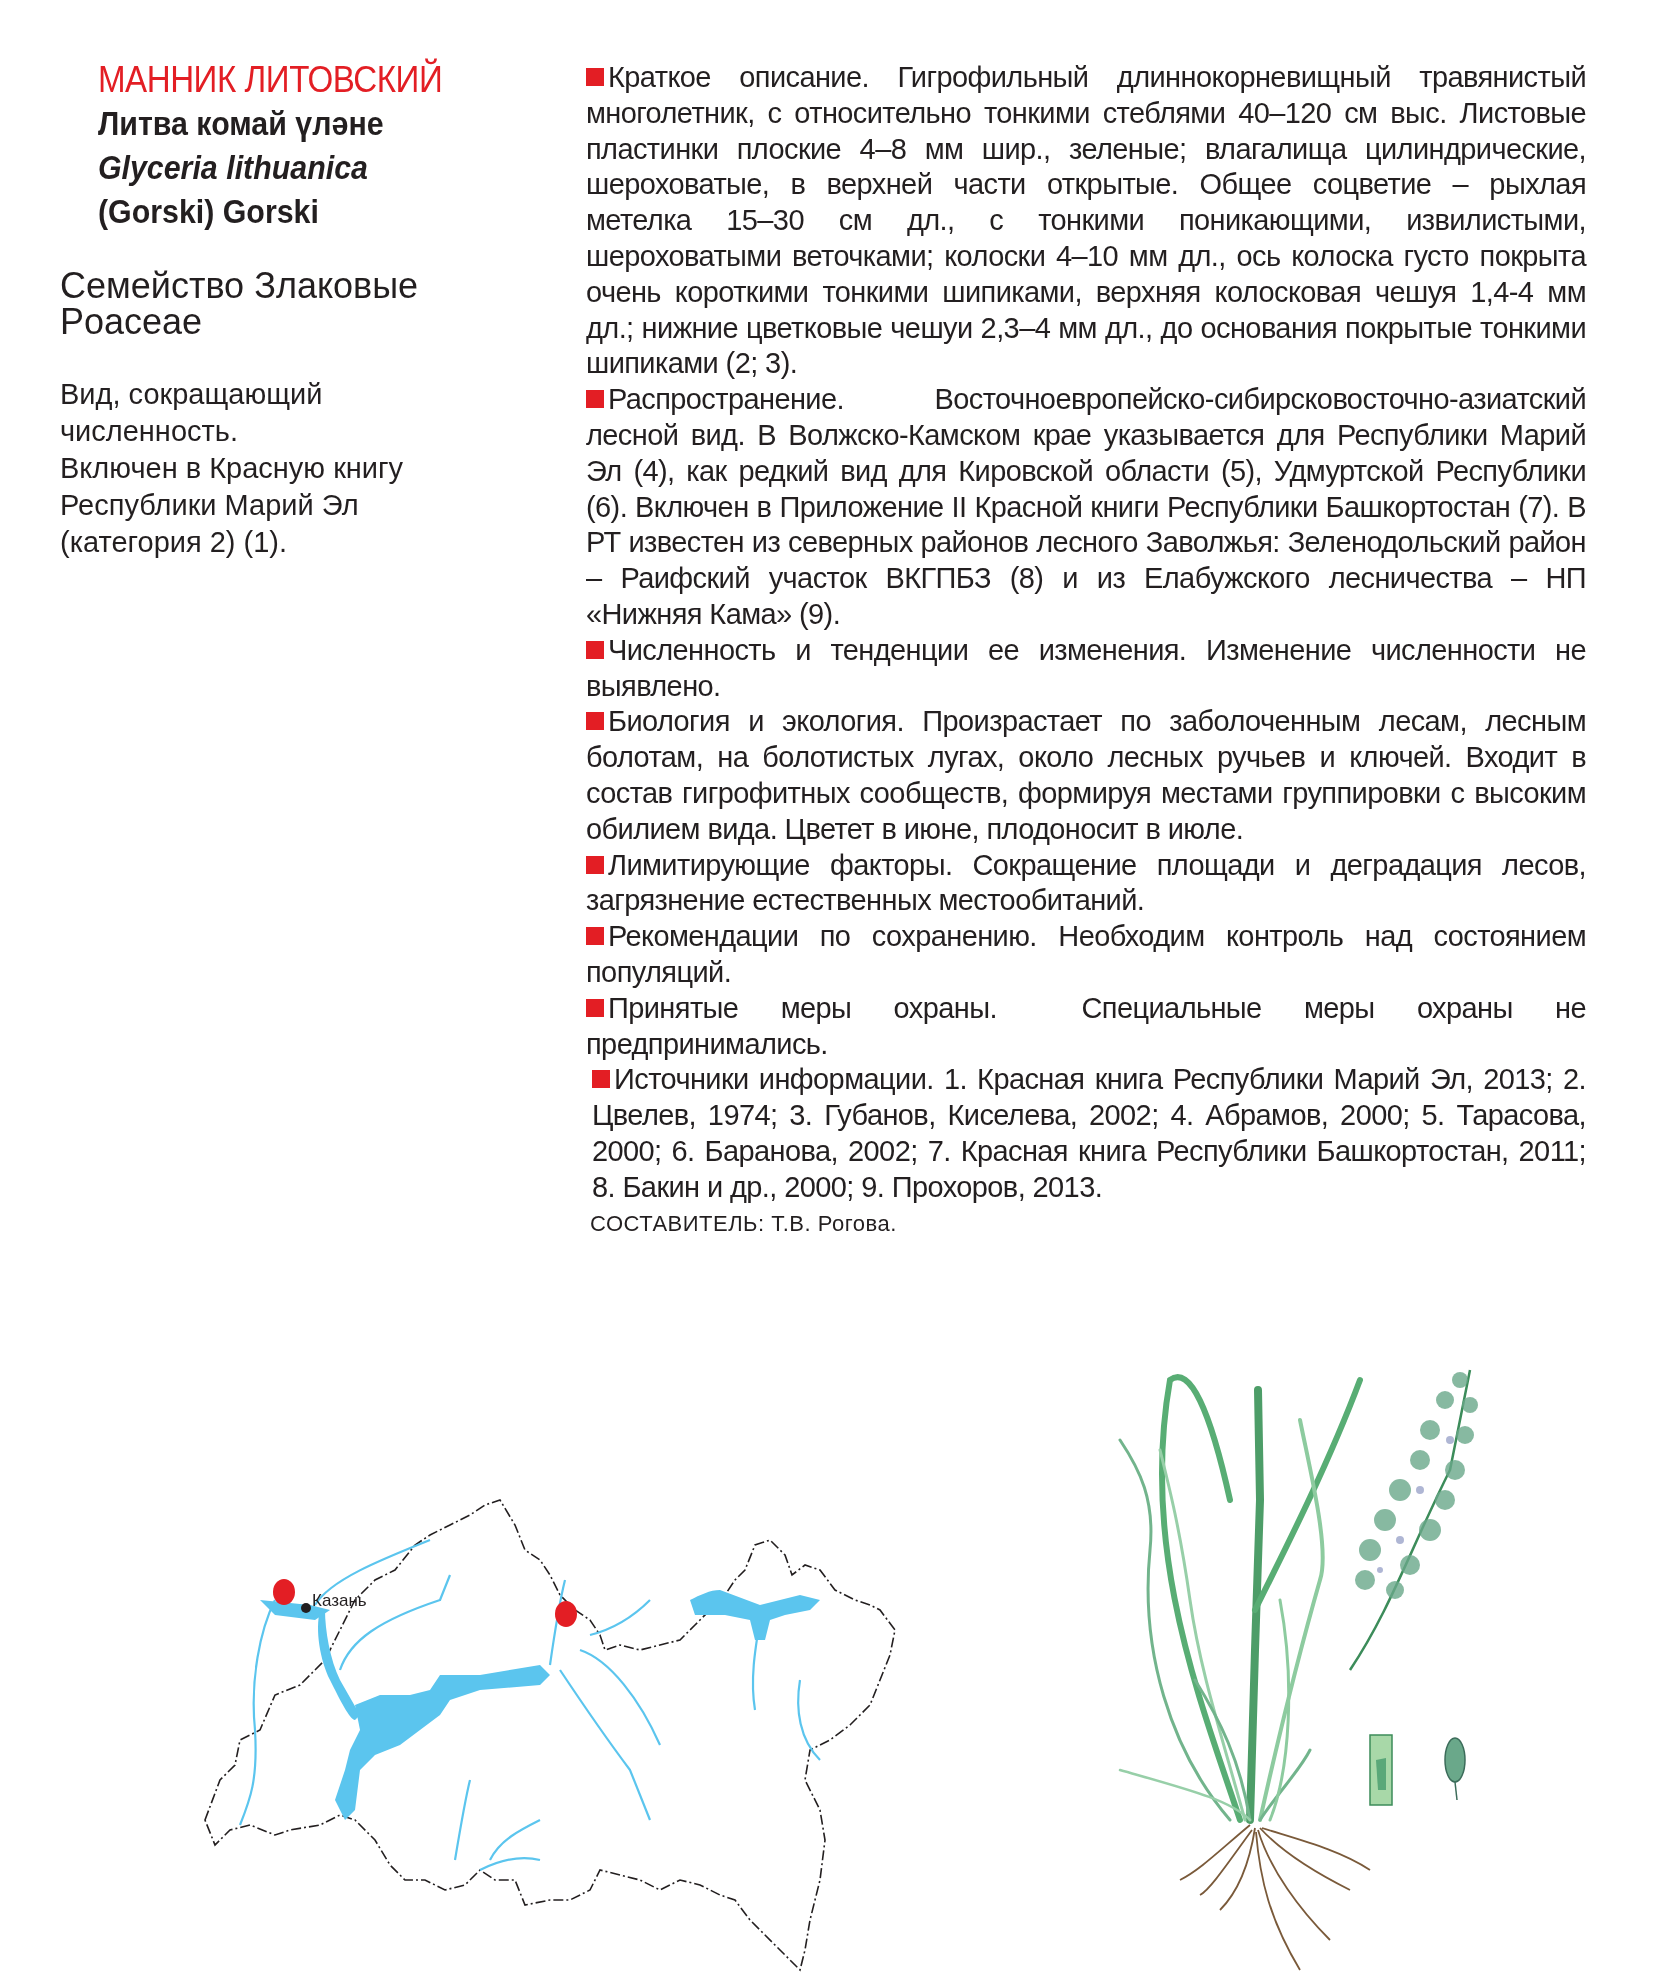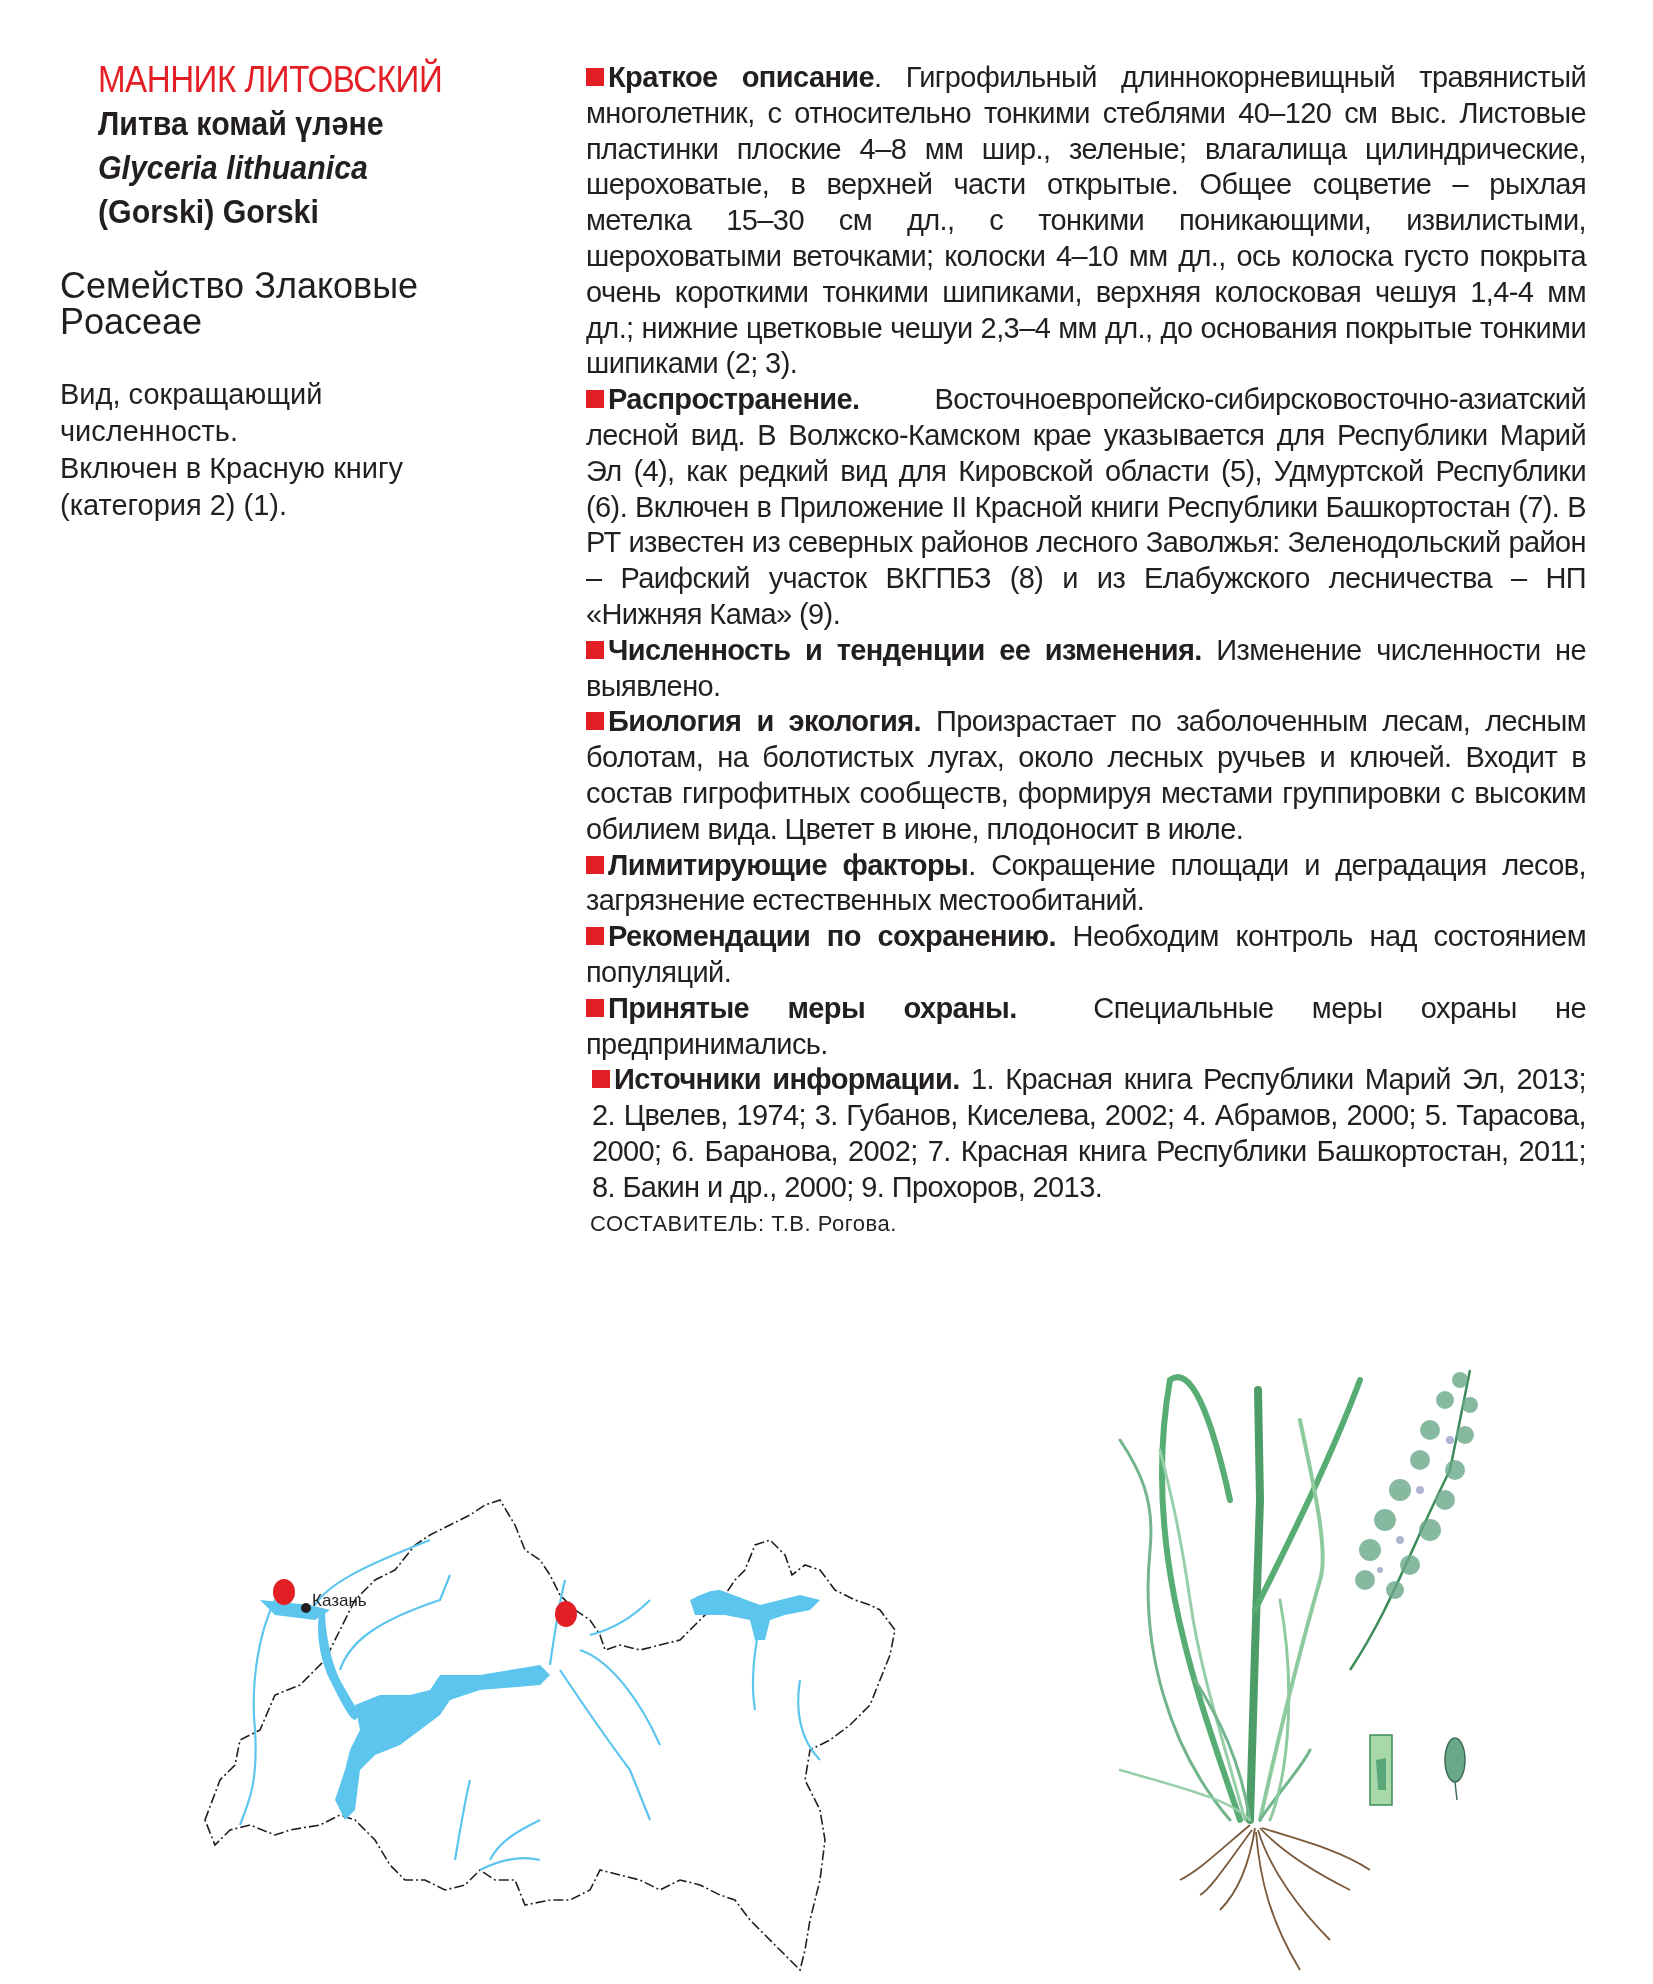--- a/index.html
+++ b/index.html
@@ -10,39 +10,40 @@
   .title-tt { font-size:33px; line-height:44px; font-weight:bold; transform:scaleX(0.92); transform-origin:right; }
   .title-lat { font-size:33px; line-height:44px; font-weight:bold; font-style:italic; transform:scaleX(0.92); transform-origin:right; }
   .title-auth { font-size:33px; line-height:44px; font-weight:bold; transform:scaleX(0.92); transform-origin:right; }
   .family { margin-top:34px; font-size:36px; line-height:36px; }
   .status { margin-top:36px; font-size:29px; line-height:37px; }
   .status b { font-weight:bold; }
   .main { position:absolute; left:586px; top:60px; width:1000px; font-size:29px; line-height:35.8px;
           text-align:justify; letter-spacing:-0.6px; }
   .sec { margin:0; }
   .sec .bullet { display:inline-block; width:18px; height:18px; background:#e31e24; margin-right:4px; vertical-align:baseline; position:relative; top:-1px; }
-  .sec b { font-weight:bold; }
+  .sec b { font-weight:normal; }
   .author { font-size:22px; line-height:36px; letter-spacing:0.5px; margin-left:4px; }
   .map { position:absolute; left:180px; top:1480px; width:740px; height:500px; }
   .plant { position:absolute; left:1100px; top:1350px; width:553px; height:634px; }
   .map-label { font-family:"Liberation Sans", sans-serif; font-size:17px; fill:#231f20; }
 </style>
 </head>
 <body>
 
 <div class="left">
   <div class="title-ru">МАННИК ЛИТОВСКИЙ</div>
   <div class="title-tt">Литва комай үләне</div>
   <div class="title-lat">Glyceria lithuanica</div>
   <div class="title-auth">(Gorski) Gorski</div>
   <div class="family">Семейство Злаковые Poaceae</div>
   <div class="status">
     <div>Вид, сокращающий</div>
     <div>численность.</div>
     <div>Включен в Красную книгу</div>
+    <div>Республики Марий Эл</div>
     <div>(категория 2) (1).</div>
   </div>
 </div>
 
 <div class="main">
   <p class="sec"><span class="bullet"></span><b>Краткое описание</b><span>. Гигрофильный длиннокорневищный травянистый многолетник, с относительно тонкими стеблями 40–120 см выс. Листовые пластинки плоские 4–8 мм шир., зеленые; влагалища цилиндрические, шероховатые, в верхней части открытые. Общее соцветие – рыхлая метелка 15–30 см дл., с тонкими поникающими, извилистыми, шероховатыми веточками; колоски 4–10 мм дл., ось колоска густо покрыта очень короткими тонкими шипиками, верхняя колосковая чешуя 1,4-4 мм дл.; нижние цветковые чешуи 2,3–4 мм дл., до основания покрытые тонкими шипиками (2; 3).</span></p>
   <p class="sec"><span class="bullet"></span><b>Распространение.</b><span style="white-space:pre-wrap">        Восточноевропейско-сибирсковосточно-азиатский лесной вид. В Волжско-Камском крае указывается для Республики Марий Эл (4), как редкий вид для Кировской области (5), Удмуртской Республики (6). Включен в Приложение II Красной книги Республики Башкортостан (7). В РТ известен из северных районов лесного Заволжья: Зеленодольский район – Раифский участок ВКГПБЗ (8) и из Елабужского лесничества – НП «Нижняя Кама» (9).</span></p>
   <p class="sec"><span class="bullet"></span><b>Численность и тенденции ее изменения.</b><span> Изменение численности не выявлено.</span></p>
   <p class="sec"><span class="bullet"></span><b>Биология и экология.</b><span> Произрастает по заболоченным лесам, лесным болотам, на болотистых лугах, около лесных ручьев и ключей. Входит в состав гигрофитных сообществ, формируя местами группировки с высоким обилием вида. Цветет в июне, плодоносит в июле.</span></p>
   <p class="sec"><span class="bullet"></span><b>Лимитирующие факторы</b><span>. Сокращение площади и деградация лесов, загрязнение естественных местообитаний.</span></p>

